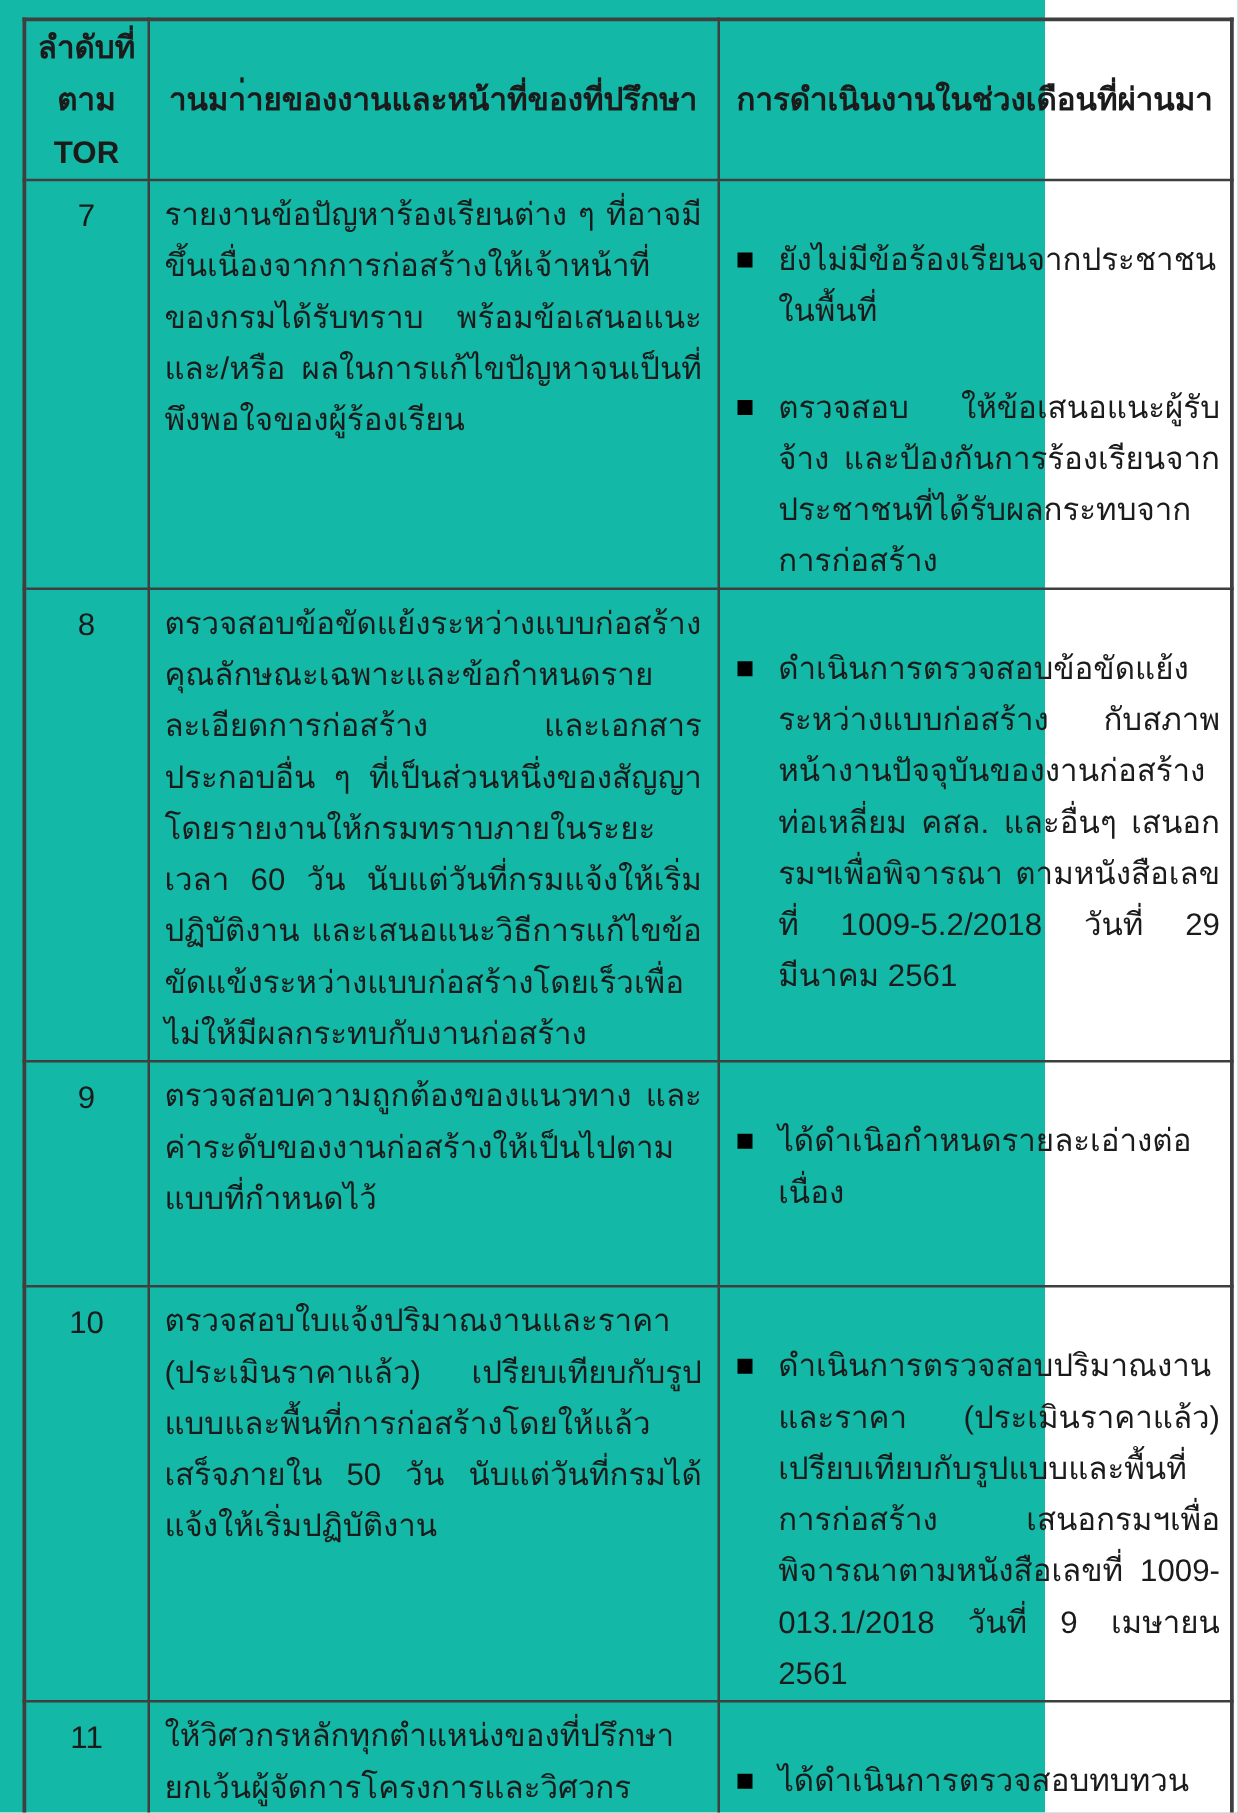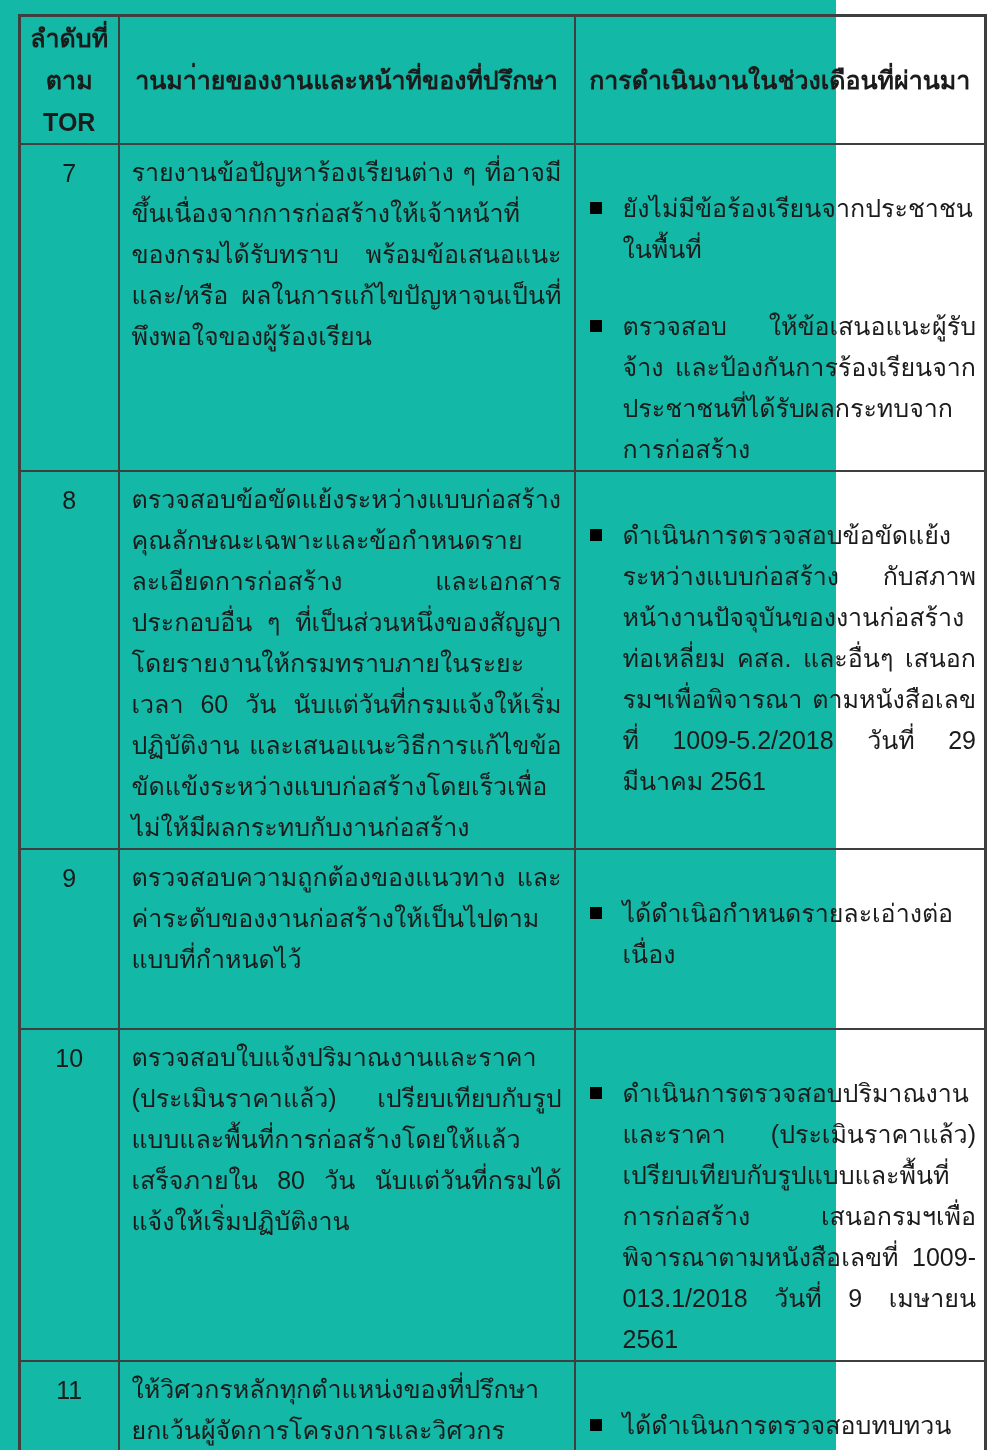--- a/index.html
+++ b/index.html
@@ -126,21 +126,21 @@
         <td class="cell-progress">
           <div class="bullet-item">
             <span class="bullet-square"></span>
             <span class="bullet-text">ได้ดำเนิอกำหนดรายละเอ่างต่อเนื่อง</span>
           </div>
         </td>
       </tr>
 
       <tr class="row-10">
         <td class="cell-no">10</td>
-        <td class="cell-scope">ตรวจสอบใบแจ้งปริมาณงานและราคา (ประเมินราคาแล้ว) เปรียบเทียบกับรูปแบบและพื้นที่การก่อสร้างโดยให้แล้วเสร็จภายใน 80 วัน นับแต่วันที่กรมได้แจ้งให้เริ่มปฏิบัติงาน</td>
+        <td class="cell-scope">ตรวจสอบใบแจ้งปริมาณงานและราคา (ประเมินราคาแล้ว) เปรียบเทียบกับรูปแบบและพื้นที่การก่อสร้างโดยให้แล้วเสร็จภายใน 50 วัน นับแต่วันที่กรมได้แจ้งให้เริ่มปฏิบัติงาน</td>
         <td class="cell-progress">
           <div class="bullet-item">
             <span class="bullet-square"></span>
             <span class="bullet-text">ดำเนินการตรวจสอบปริมาณงานและราคา (ประเมินราคาแล้ว) เปรียบเทียบกับรูปแบบและพื้นที่การก่อสร้าง เสนอกรมฯเพื่อพิจารณาตามหนังสือเลขที่ 1009-013.1/2018 วันที่ 9 เมษายน 2561</span>
           </div>
         </td>
       </tr>
 
       <tr class="row-11">
         <td class="cell-no">11</td>

